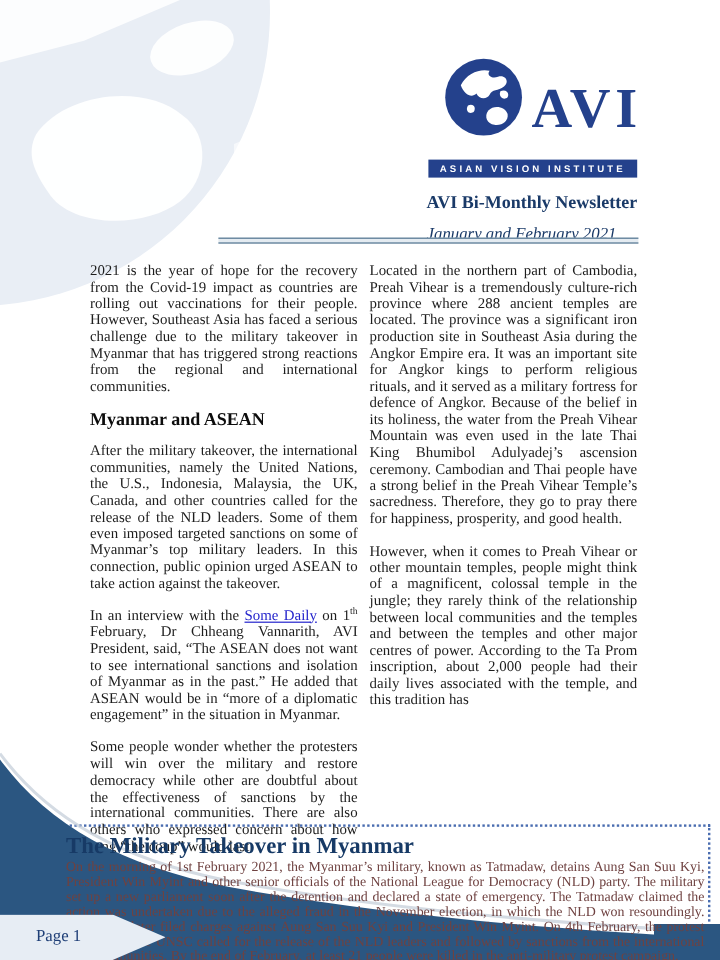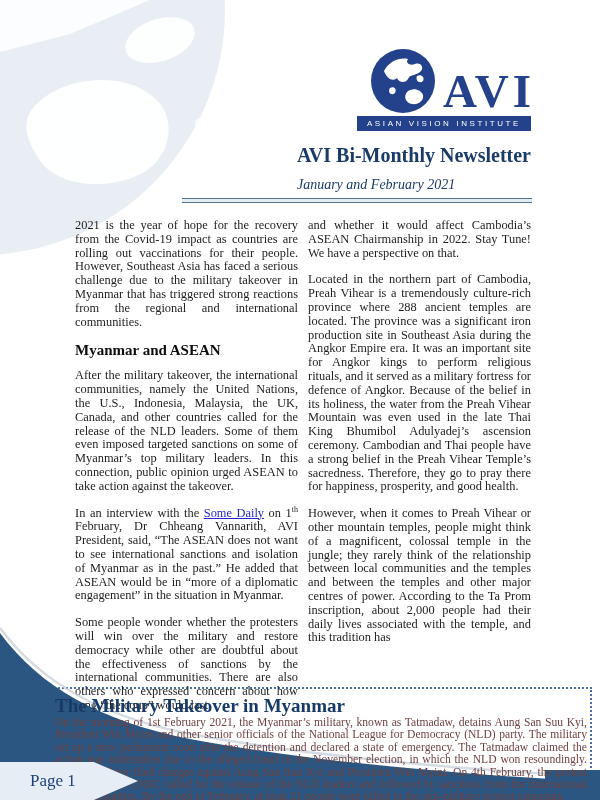--- a/index.html
+++ b/index.html
@@ -9,25 +9,25 @@
 
   
   .watermark{position:absolute;left:0;top:0;z-index:0;}
 
   
   .masthead{position:absolute;top:48px;right:69px;z-index:2;display:flex;
             flex-direction:column;align-items:flex-end;}
   .logo-row{display:flex;align-items:flex-end;gap:7px;}
   .logo-acronym{font-size:47px;font-weight:bold;letter-spacing:4px;color:#24418c;
                 line-height:0.98;margin-right:-4px;}
-  .institute-bar{margin-top:2px;width:174px;height:15px;background:#24418c;color:#ffffff;
+  .institute-bar{margin-top:19px;width:174px;height:15px;background:#24418c;color:#ffffff;
                  font-family:"Liberation Sans","DejaVu Sans",sans-serif;font-size:8px;
-                 font-weight:normal;letter-spacing:2.6px;display:flex;align-items:center;
+                 font-weight:bold;letter-spacing:2.6px;display:flex;align-items:center;
                  justify-content:center;white-space:nowrap;}
-  .newsletter-title{margin:13px 0 0 0;font-size:20px;font-weight:bold;color:#1a3a68;
+  .newsletter-title{margin:13px 0 0 0;font-size:15px;font-weight:bold;color:#1a3a68;
                     white-space:nowrap;}
   .issue-date{width:100%;margin-top:10px;font-style:italic;
               font-size:14px;color:#1a3a68;}
   .divider{position:absolute;left:182px;top:198px;width:350px;height:5px;
            box-sizing:border-box;background:#e4ebf1;border-top:1.6px solid #51748f;
            border-bottom:1.6px solid #51748f;z-index:2;}
 
   
   .columns{position:absolute;left:75px;top:219px;width:456px;display:flex;gap:10px;z-index:2;}
   .col{width:223px;font-size:12.4px;line-height:13.8px;text-align:justify;color:#1d1d1d;}
@@ -43,21 +43,21 @@
               border-right:2px dotted #4a6db0;z-index:1;}
   .swoosh{position:absolute;left:0;top:625px;z-index:3;}
   .box-heading{position:absolute;left:55px;top:695px;width:530px;text-align:left;
                font-size:19px;font-weight:bold;color:#173a66;z-index:4;}
   .box-body{position:absolute;left:55px;top:717px;width:532px;font-size:11.6px;
             line-height:12.4px;color:#6f4241;text-align:justify;text-align-last:center;
             z-index:4;}
   .page-tab{position:absolute;left:0;top:762px;width:138px;height:38px;z-index:5;
             clip-path:polygon(0 0,68% 0,100% 50%,68% 100%,0 100%);background:#e7edf4;
             display:flex;align-items:center;}
-  .page-tab span{margin-left:30px;font-size:17px;color:#1f3f77;}
+  .page-tab span{margin-left:30px;font-size:14px;color:#1f3f77;}
 </style>
 </head>
 <body>
 
 <div class="page">
 
   <svg class="watermark" width="260" height="270" viewBox="0 0 260 270">
     <circle cx="-20" cy="10" r="245" fill="#e9eef5"></circle>
     <path d="M0,0 L150,0 L70,34 L0,52 Z" fill="#ffffff" opacity="0.85"></path>
     <ellipse cx="160" cy="40" rx="36" ry="21" fill="#ffffff" opacity="0.9" transform="rotate(-18 160 40)"></ellipse>
@@ -84,21 +84,20 @@
 
   <main class="columns">
     <section class="col">
       <p>2021 is the year of hope for the recovery from the Covid-19 impact as countries are rolling out vaccinations for their people. However, Southeast Asia has faced a serious challenge due to the military takeover in Myanmar that has triggered strong reactions from the regional and international communities.</p>
       <h2>Myanmar and ASEAN</h2>
       <p>After the military takeover, the international communities, namely the United Nations, the U.S., Indonesia, Malaysia, the UK, Canada, and other countries called for the release of the NLD leaders. Some of them even imposed targeted sanctions on some of Myanmar’s top military leaders. In this connection, public opinion urged ASEAN to take action against the takeover.</p>
       <p><span>In an interview with the </span><a class="doc-link" href="#">Some Daily</a><span> on 1</span><sup class="ord">th</sup><span> February, Dr Chheang Vannarith, AVI President, said, “The ASEAN does not want to see international sanctions and isolation of Myanmar as in the past.” He added that ASEAN would be in “more of a diplomatic engagement” in the situation in Myanmar.</span></p>
       <p>Some people wonder whether the protesters will win over the military and restore democracy while other are doubtful about the effectiveness of sanctions by the international communities. There are also others who expressed concern about how long “the coup” would last</p>
     </section>
     <section class="col">
-      <p>and whether it would affect Cambodia’s ASEAN Chairmanship in 2022. Stay Tune! We have a perspective on that.</p>
       <p>Located in the northern part of Cambodia, Preah Vihear is a tremendously culture-rich province where 288 ancient temples are located. The province was a significant iron production site in Southeast Asia during the Angkor Empire era. It was an important site for Angkor kings to perform religious rituals, and it served as a military fortress for defence of Angkor. Because of the belief in its holiness, the water from the Preah Vihear Mountain was even used in the late Thai King Bhumibol Adulyadej’s ascension ceremony. Cambodian and Thai people have a strong belief in the Preah Vihear Temple’s sacredness. Therefore, they go to pray there for happiness, prosperity, and good health.</p>
       <p>However, when it comes to Preah Vihear or other mountain temples, people might think of a magnificent, colossal temple in the jungle; they rarely think of the relationship between local communities and the temples and between the temples and other major centres of power. According to the Ta Prom inscription, about 2,000 people had their daily lives associated with the temple, and this tradition has</p>
     </section>
   </main>
 
   <div class="dotted-box"></div>
 
   <svg class="swoosh" width="600" height="175" viewBox="0 0 600 175">
     <path d="M0,3 C40,57 100,91 190,109 C320,133 470,145 600,152" fill="none" stroke="#c6cfda" stroke-width="2.5" opacity="0.75"></path>
     <path d="M0,8 C40,62 100,96 190,114 C320,138 470,150 600,157 L600,175 L0,175 Z" fill="#2b5681"></path>

